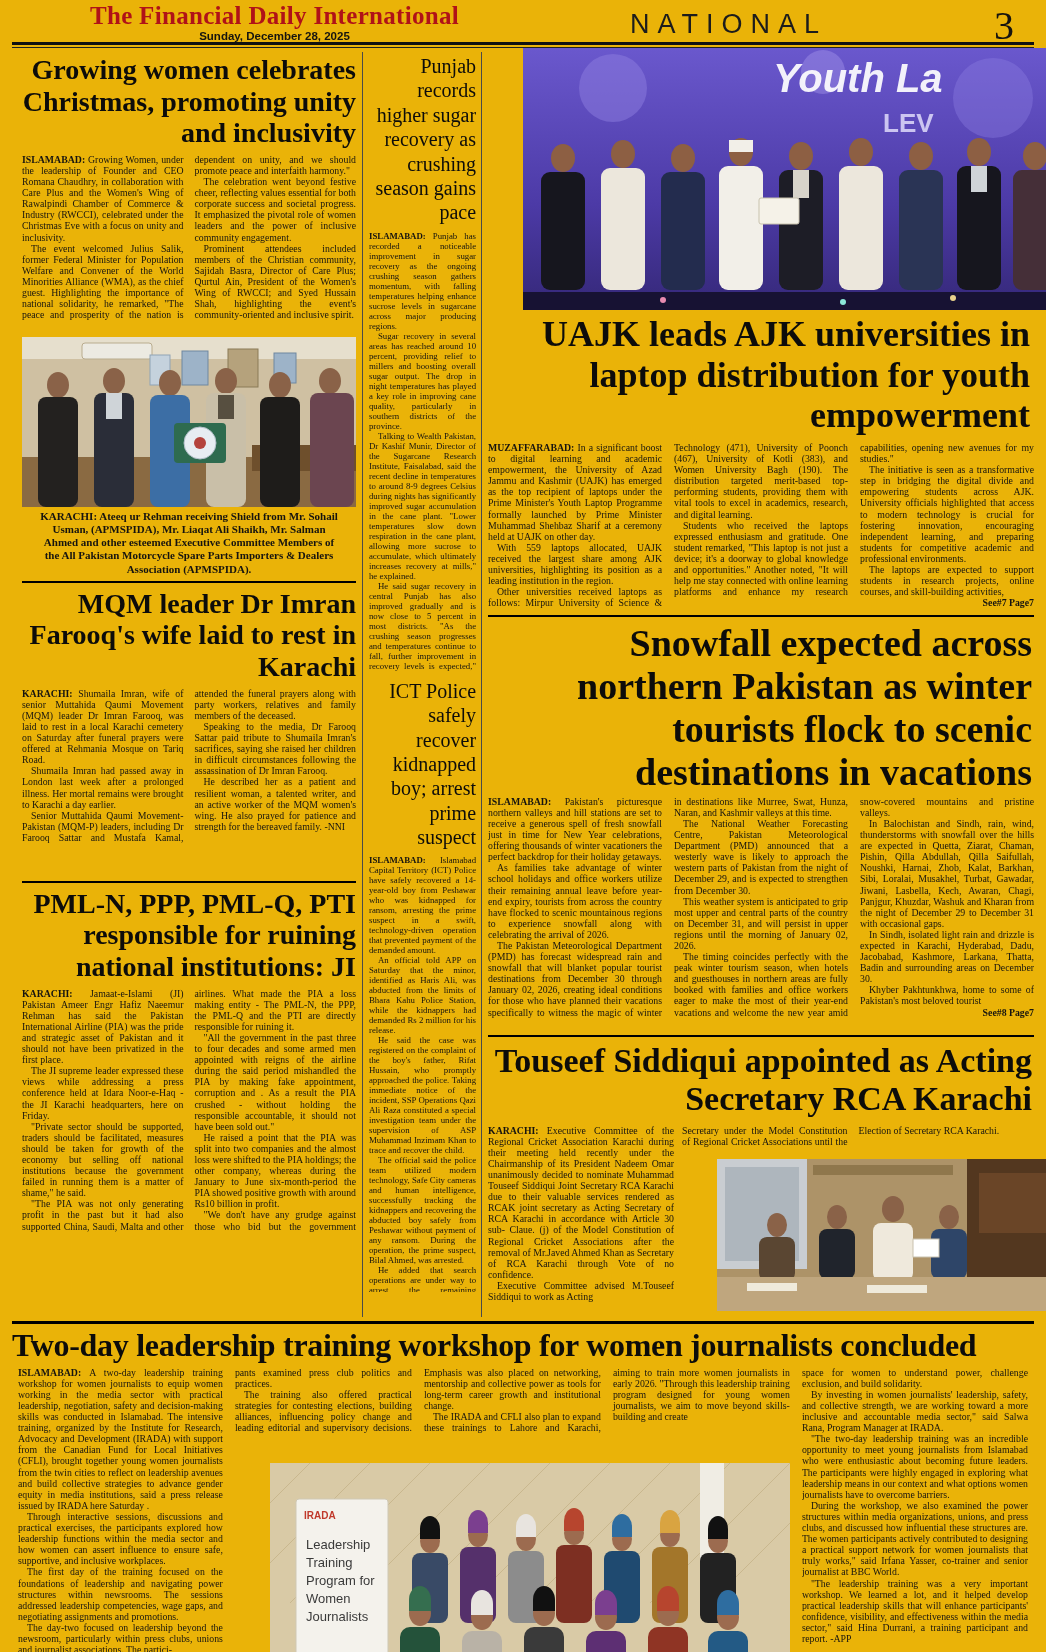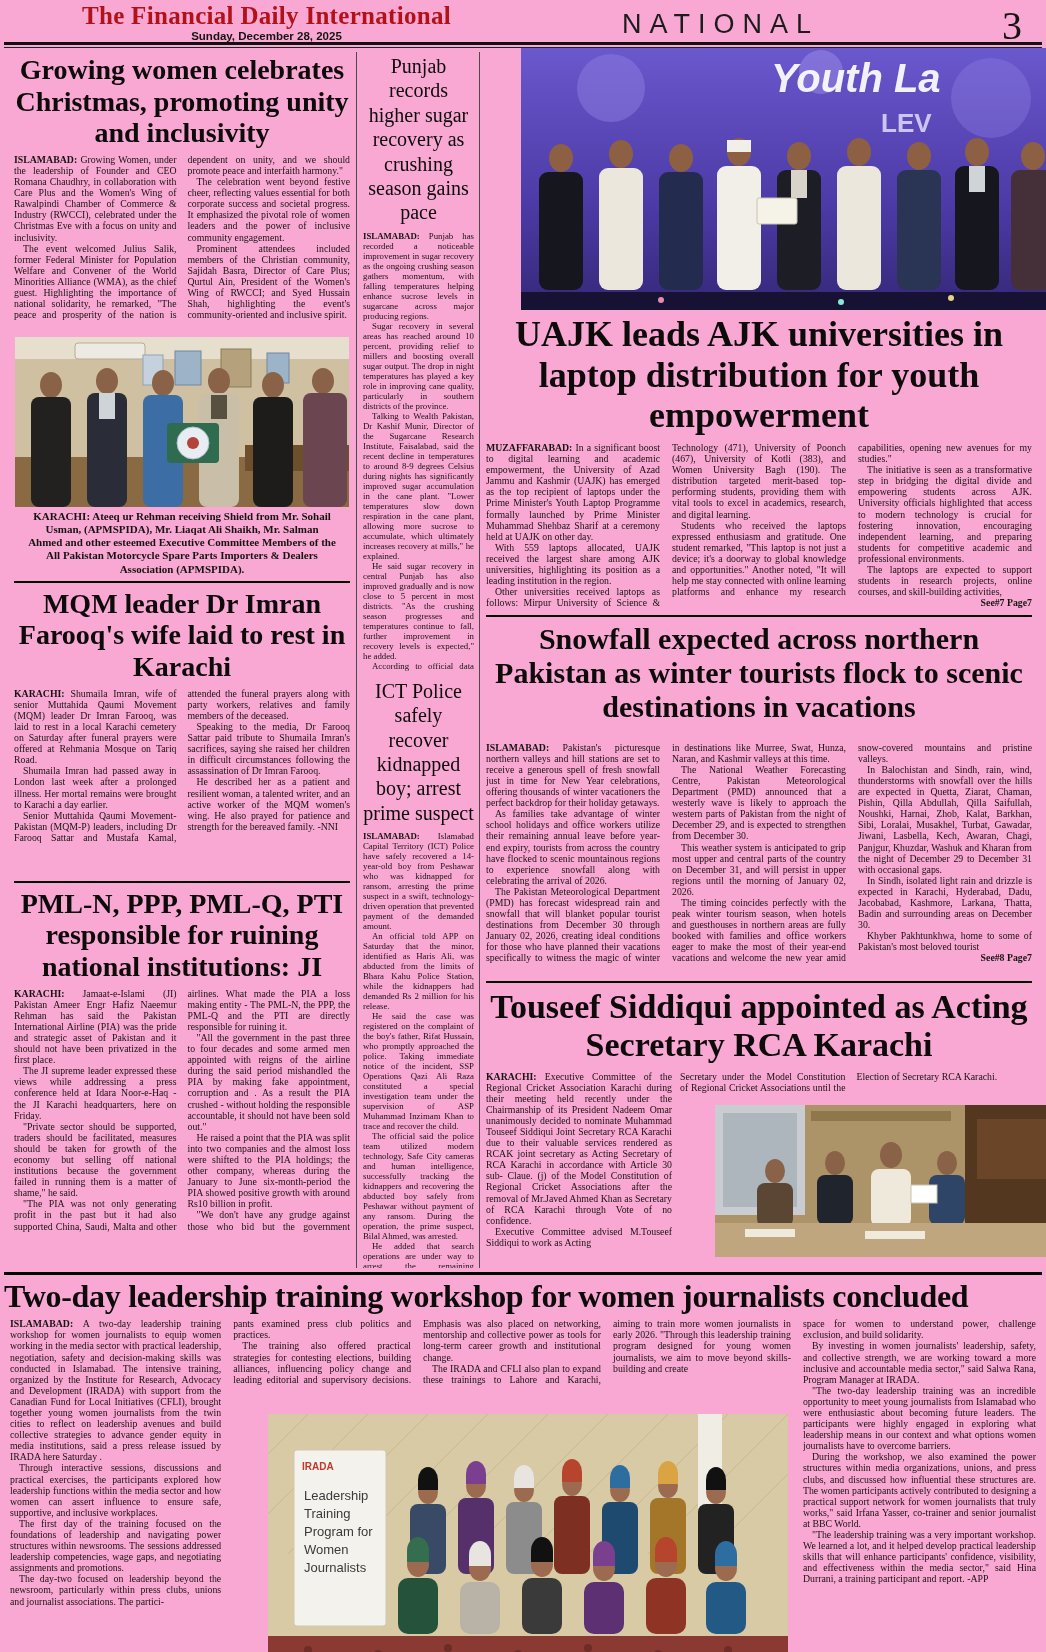--- a/index.html
+++ b/index.html
@@ -1,43 +1,43 @@
 <!DOCTYPE html>
 <html><head>
 <meta charset="utf-8">
 <style>
   * { margin:0; padding:0; box-sizing:border-box; }
   html,body { background:#777; }
   .page {
     width:1046px; height:1652px; margin:0 auto; position:relative;
-    background:#f9a8d4; color:#161410; overflow:hidden;
-    font-family:"Liberation Serif","DejaVu Serif",serif; padding:0 4px;
+    background:#eab308; color:#161410; overflow:hidden;
+    font-family:"Liberation Serif","DejaVu Serif",serif; padding:0 12px;
   }
   
   .masthead { position:relative; height:42px; }
   .brand { position:absolute; left:78px; top:3px; text-align:center; }
   .brand-name { color:#b01218; font-weight:bold; font-size:25px; line-height:1.05; letter-spacing:.3px; }
   .brand-date { font-family:"Liberation Sans",sans-serif; font-weight:bold; font-size:11.5px; margin-top:1px; }
   .section-name { position:absolute; left:618px; bottom:2px; font-family:"Liberation Sans",sans-serif; font-size:27px; letter-spacing:8px; color:#1c1c1c; }
   .page-number { position:absolute; right:20px; bottom:-2px; font-size:40px; line-height:.9; }
   .masthead-rule { border-top:3px solid #111; border-bottom:1px solid #222; height:6px; }
   
   .main { display:flex; align-items:stretch; }
   .vrule { width:1px; background:#4a4a4a; margin:4px 0 0; }
   .block-left  { width:352px; padding:4px 6px 0 10px; }
   .block-mid   { width:122px; padding:4px 5px 0 6px; }
   .block-right { width:552px; padding:0 0 0 6px; }
   
-  .headline { font-weight:bold; text-align:center; line-height:1.13; color:#0d0c0a; }
+  .headline { font-weight:bold; text-align:right; line-height:1.13; color:#0d0c0a; }
   .h-art1 { font-size:28px; margin:2px 0 5px; }
   .h-mqm  { font-size:28px; margin:4px 0 5px; }
   .h-ji   { font-size:28px; margin:4px 0 5px; }
   .h-mid  { font-size:20px; font-weight:normal; margin:2px 0 6px; line-height:1.22; }
   .h-uajk { font-size:36px; margin:4px 4px 6px; }
-  .h-snow { font-size:30px; margin:4px 2px 18px; }
+  .h-snow { font-size:38px; margin:4px 2px 2px; }
   .h-rca  { font-size:34px; margin:4px 2px 6px; }
   .h-work { font-size:32px; margin:3px 0 4px; text-align:left; letter-spacing:-.3px; }
   
   .art-body { text-align:justify; font-size:9.8px; line-height:11.1px; overflow:hidden; }
   .art-body p { text-indent:9px; }
   .art-body p:first-child { text-indent:0; }
   .art-body p.see { text-align:right; font-weight:bold; text-indent:0; }
   .cols-2 { column-count:2; column-gap:11px; }
   .cols-3 { column-count:3; column-gap:12px; }
   .mid-body { font-size:8.8px; line-height:10px; }

